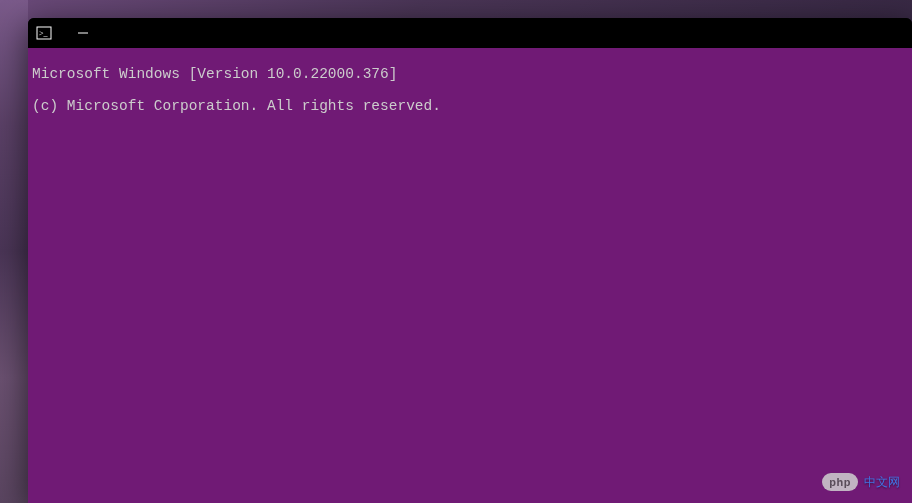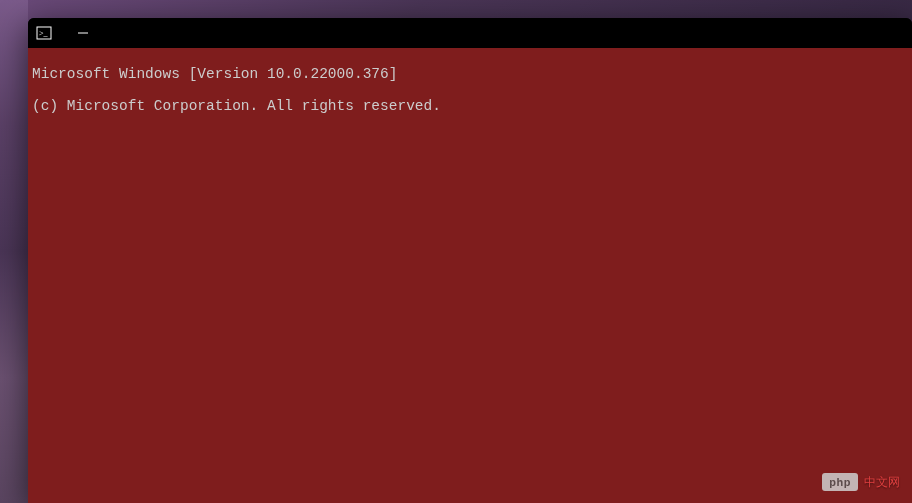--- a/index.html
+++ b/index.html
@@ -69,21 +69,21 @@
     .titlebar-btn {
       width: 46px;
       height: 100%;
       display: flex;
       align-items: center;
       justify-content: center;
       color: #ffffff;
     }
     .terminal {
       flex: 1;
-      background: #7f1d1d;
+      background: #701a75;
       color: #cccccc;
       font-family: Consolas, "Courier New", monospace;
       font-size: 14.5px;
       line-height: 16px;
       padding: 2px 4px;
       white-space: pre;
       position: relative;
     }
     .terminal-line {
       display: block;
@@ -109,25 +109,25 @@
       gap: 6px;
       opacity: 0.85;
       font-family: Arial, sans-serif;
     }
     .watermark-badge {
       background: #d0d0d0;
       color: #555;
       font-weight: bold;
       font-size: 11px;
       padding: 3px 7px;
-      border-radius: 3px;
+      border-radius: 9px;
       letter-spacing: 0.5px;
     }
     .watermark-text {
-      color: #ef4444;
+      color: #3b82f6;
       font-size: 12px;
       text-shadow: 0 1px 2px rgba(0,0,0,0.6);
       text-align: center;
     }
   </style>
 </head>
 <body>
 
 <div class="backdrop-strip"></div>
 

